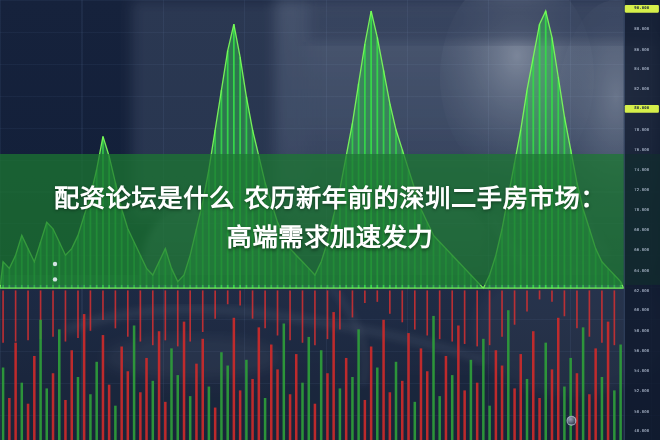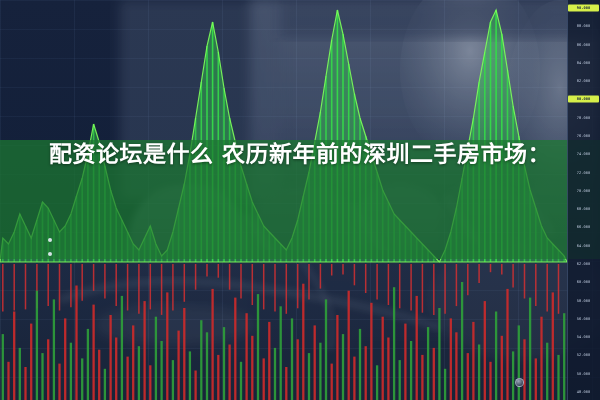--- a/index.html
+++ b/index.html
@@ -38,21 +38,21 @@
     filter:saturate(.45) brightness(.95);
   }
   #photo svg{width:100%;height:100%;display:block;}
 
   
   #title-band{
     position:absolute;left:0;right:0;
     top:140px;height:119px;
     background:rgba(28,120,48,.72);
     display:flex;flex-direction:column;
-    align-items:center;justify-content:space-between;
+    align-items:center;justify-content:center;
     gap:6px;
     z-index:7;
   }
   .title-line{
     color:#ffffff;
     font-size:23px;
     font-weight:bold;
     letter-spacing:.5px;
     line-height:1.28;
     text-align:center;
@@ -468,15 +468,16 @@
       <div class="axis-tick" style="top: 300.571px;">58.000</div>
       <div class="axis-tick" style="top: 318.857px;">56.000</div>
       <div class="axis-tick" style="top: 337.143px;">54.000</div>
       <div class="axis-tick" style="top: 355.429px;">52.000</div>
       <div class="axis-tick" style="top: 373.714px;">50.000</div>
       <div class="axis-tick" style="top: 392px;">48.000</div>
     </div>
 
   <div id="title-band">
     <div class="title-line">配资论坛是什么 农历新年前的深圳二手房市场：</div>
+    <div class="title-line">高端需求加速发力</div>
   </div>
 
 </div>
 
 </body></html>

